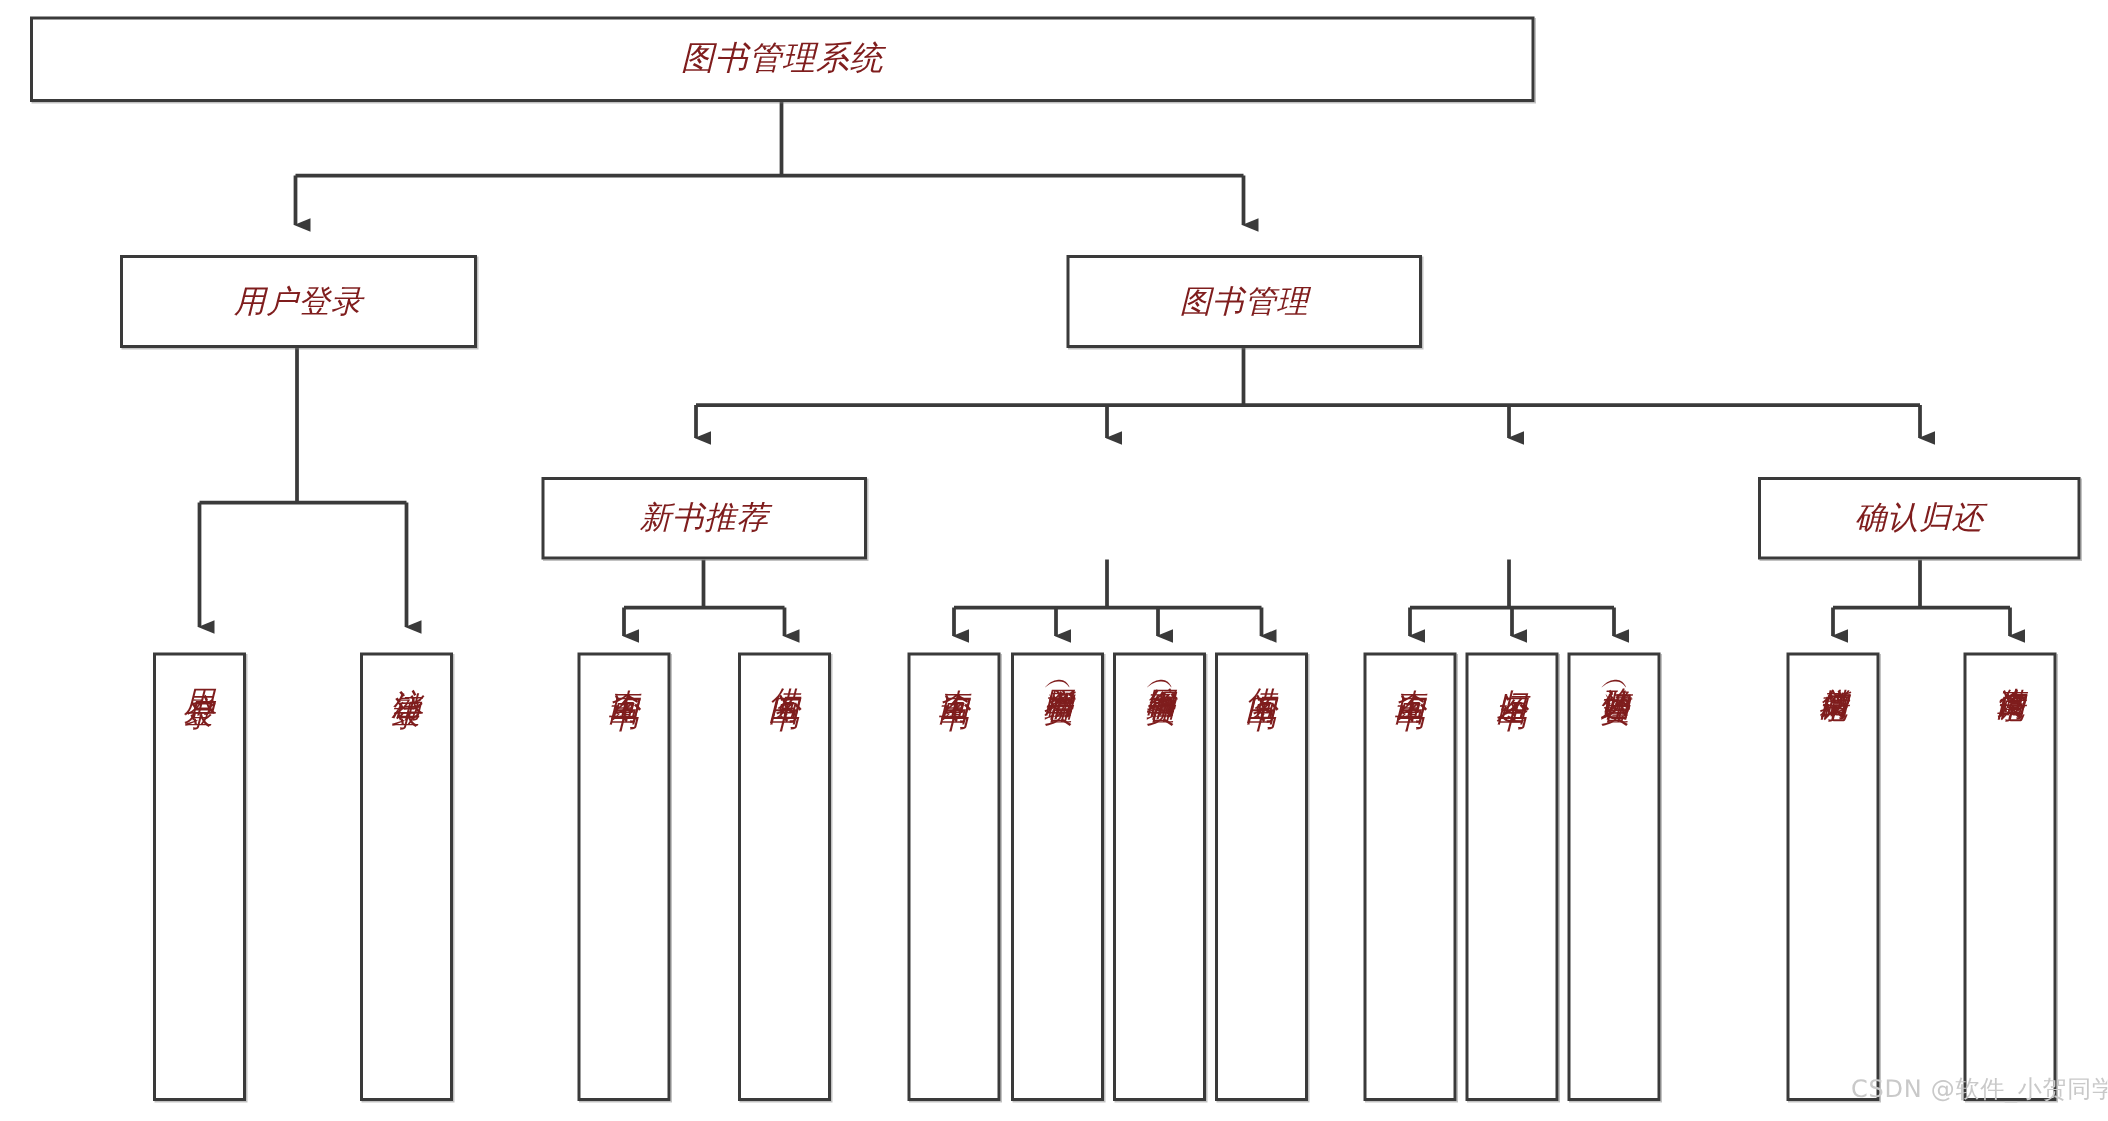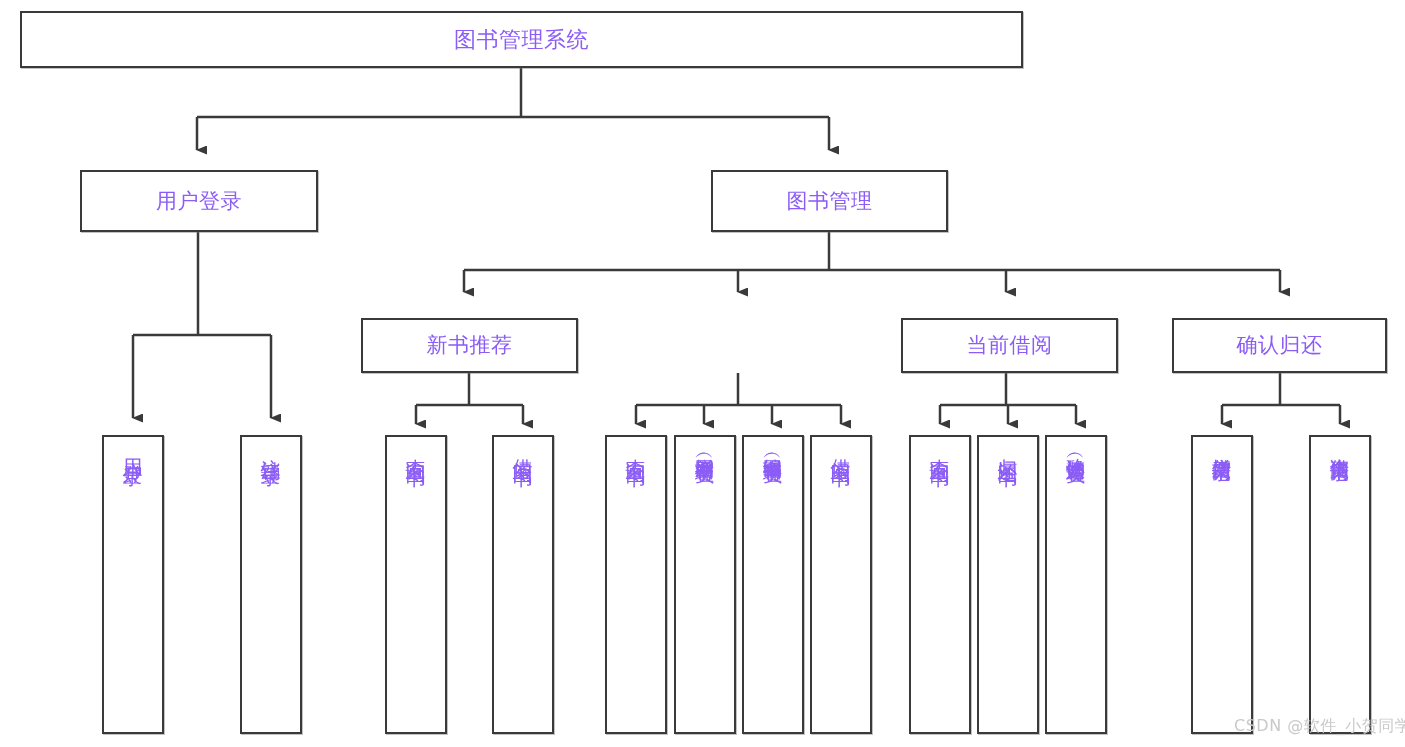--- a/index.html
+++ b/index.html
@@ -33,21 +33,22 @@
     display: flex;
     align-items: center;
     justify-content: center;
     color: #2b2b2b;
     box-shadow: 1px 1px 0 rgba(120,120,120,0.45);
   }
   .node-label {
     display: block;
     text-align: center;
     line-height: 1.18;
-    color: #8b5cf6;
+    color: #7f1d1d;
+    font-style: italic;
   }
   
   .node.horiz .node-label {
     font-size: 21px;
     letter-spacing: 0.5px;
     white-space: nowrap;
   }
   .node.root .node-label {
     font-size: 22px;
   }
@@ -140,23 +141,20 @@
   <div class="node horiz" style="left:80px; top:170px; width:238px; height:62px;">
     <span class="node-label">用户登录</span>
   </div>
   <div class="node horiz" style="left:711px; top:170px; width:237px; height:62px;">
     <span class="node-label">图书管理</span>
   </div>
 
   <div class="node horiz" style="left:361px; top:318px; width:217px; height:55px;">
     <span class="node-label">新书推荐</span>
   </div>
-  <div class="node horiz" style="left:901px; top:318px; width:217px; height:55px;">
-    <span class="node-label">当前借阅</span>
-  </div>
   <div class="node horiz" style="left:1172px; top:318px; width:215px; height:55px;">
     <span class="node-label">确认归还</span>
   </div>
 
   <div class="node vert" style="left:102px; top:435px; width:62px; height:299px;">
     <span class="node-label">用户登录</span>
   </div>
   <div class="node vert" style="left:240px; top:435px; width:62px; height:299px;">
     <span class="node-label">注销登录</span>
   </div>

